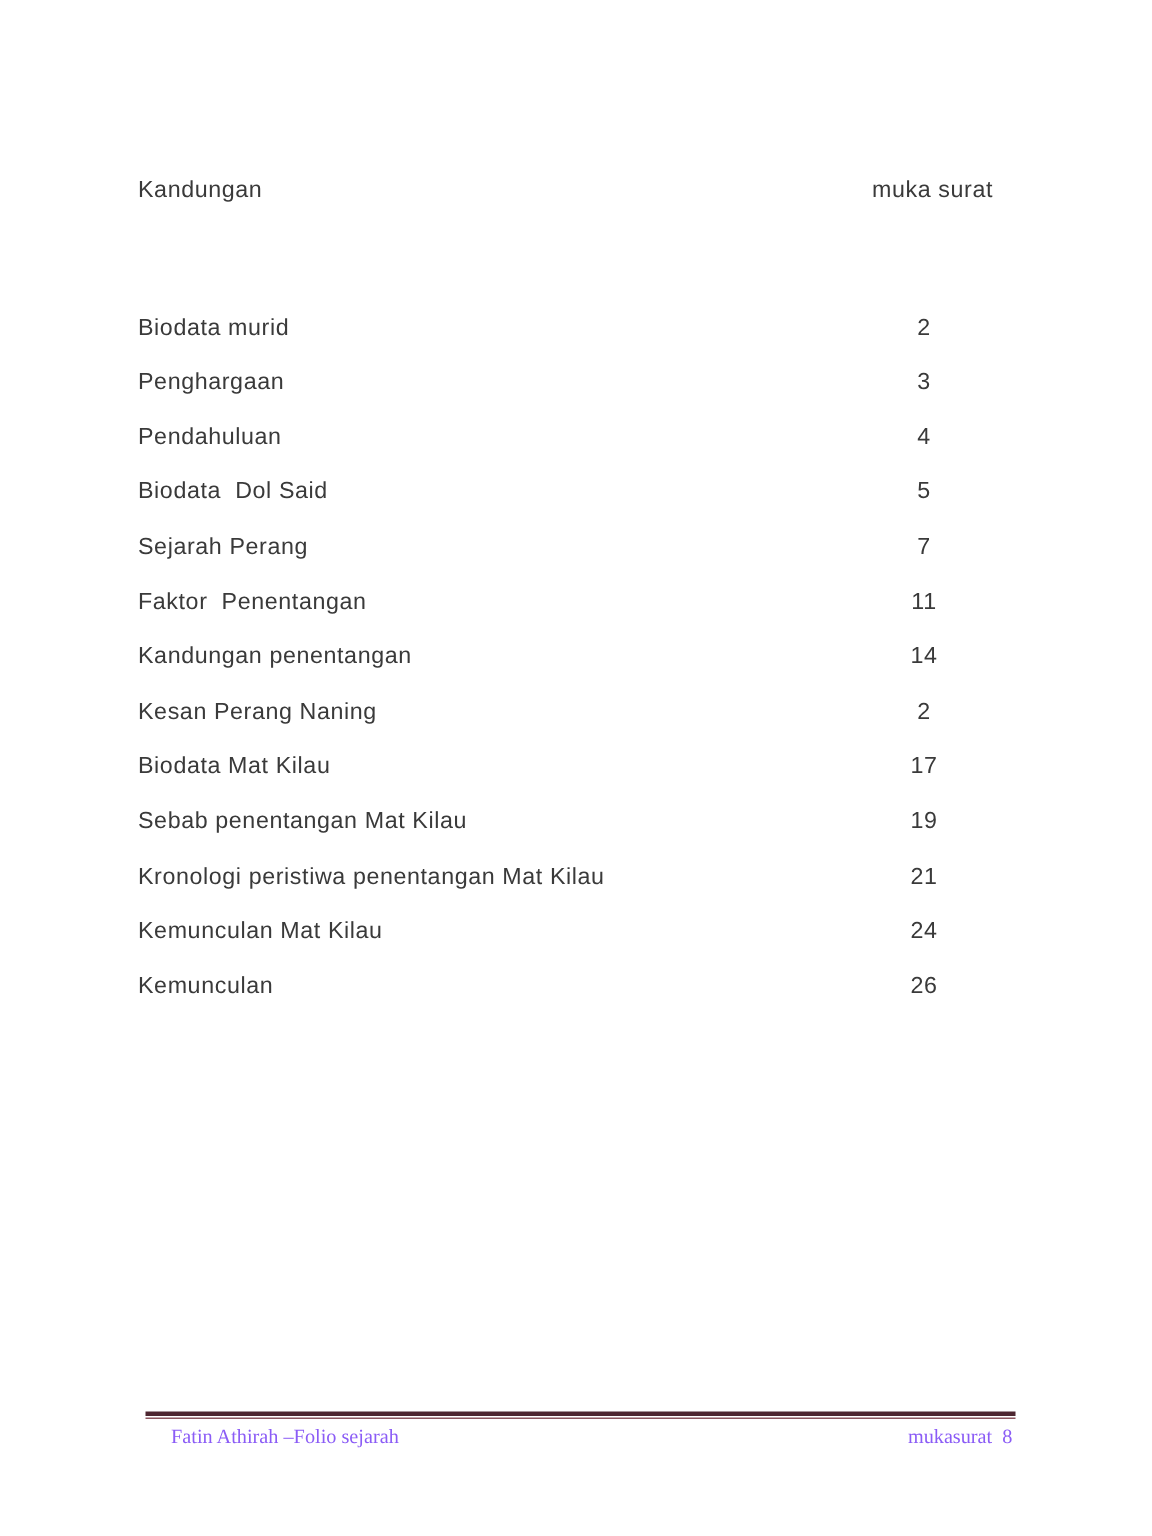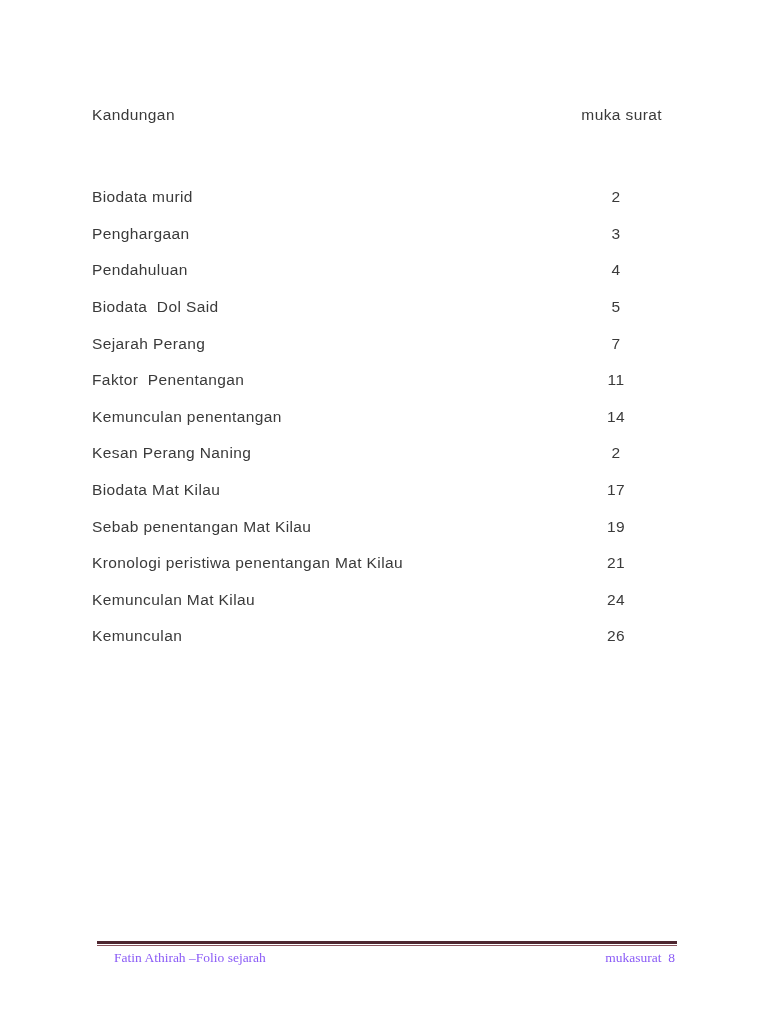--- a/index.html
+++ b/index.html
@@ -12,38 +12,38 @@
     width: 768px;
     height: 1024px;
     background: #ffffff;
     overflow: hidden;
     font-family: "Liberation Sans", "DejaVu Sans", sans-serif;
     color: #3a3a3a;
   }
   .content {
     position: absolute;
     left: 92px;
-    top: 106px;
+    top: 118px;
     width: 570px;
   }
   .toc-header {
     display: flex;
     justify-content: space-between;
     align-items: baseline;
     font-size: 15.5px;
     letter-spacing: 0.4px;
     white-space: pre-wrap;
   }
   .toc-list {
     margin-top: 55px;
   }
   .toc-row {
     display: flex;
     justify-content: space-between;
-    align-items: center;
+    align-items: flex-end;
     height: 36.6px;
     font-size: 15.5px;
     letter-spacing: 0.4px;
   }
   .toc-title {
     white-space: pre-wrap;
   }
   .toc-page {
     width: 92px;
     text-align: center;
@@ -105,21 +105,21 @@
       </div>
       <div class="toc-row">
         <span class="toc-title">Sejarah Perang</span>
         <span class="toc-page">7</span>
       </div>
       <div class="toc-row">
         <span class="toc-title">Faktor  Penentangan</span>
         <span class="toc-page">11</span>
       </div>
       <div class="toc-row">
-        <span class="toc-title">Kemunculan penentangan</span>
+        <span class="toc-title">Kandungan penentangan</span>
         <span class="toc-page">14</span>
       </div>
       <div class="toc-row">
         <span class="toc-title">Kesan Perang Naning</span>
         <span class="toc-page">2</span>
       </div>
       <div class="toc-row">
         <span class="toc-title">Biodata Mat Kilau</span>
         <span class="toc-page">17</span>
       </div>

